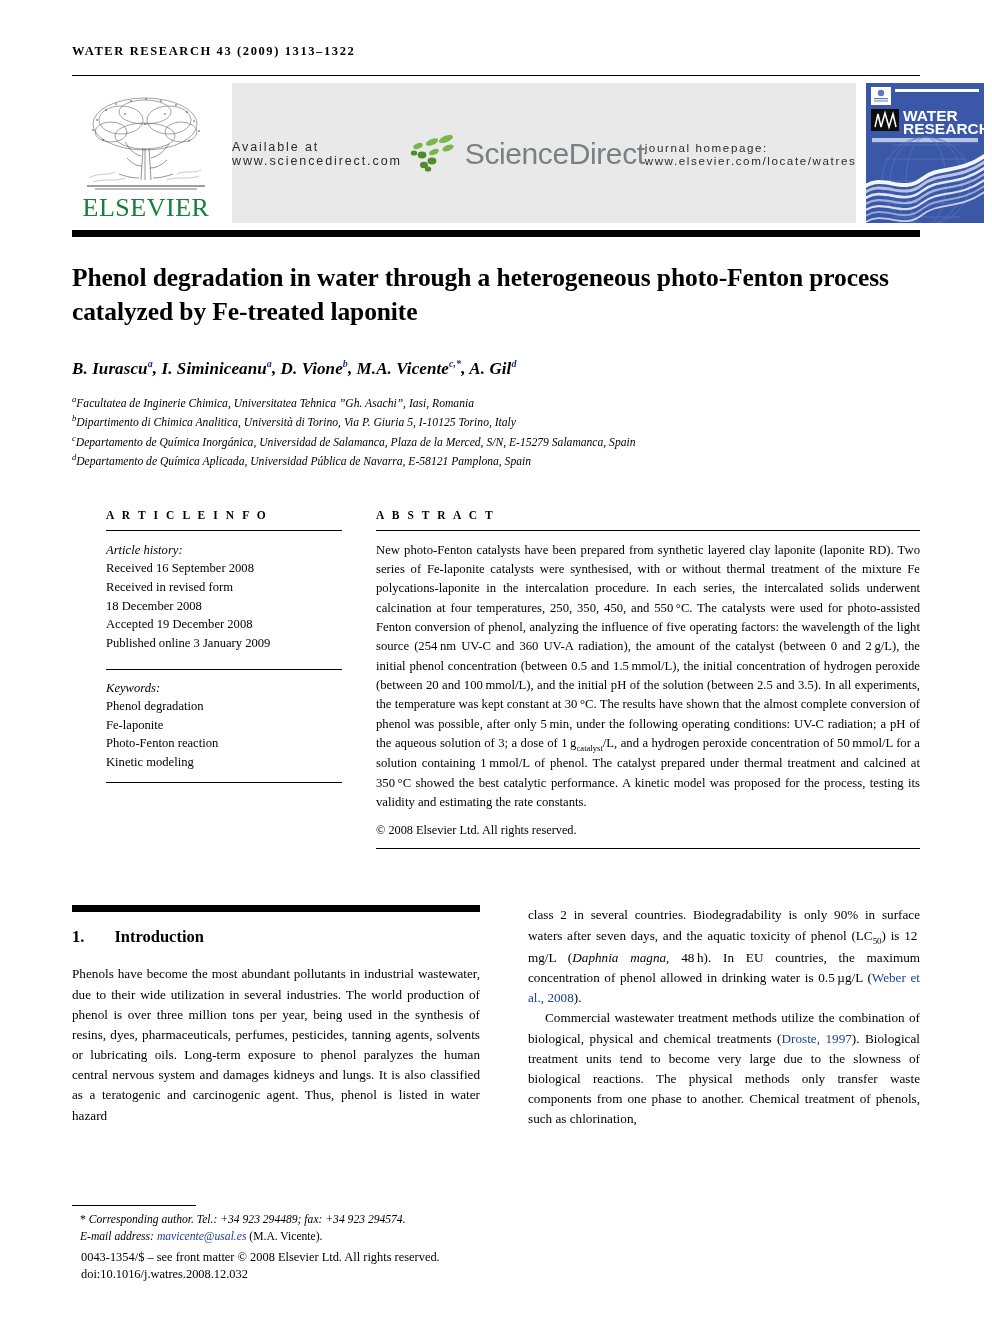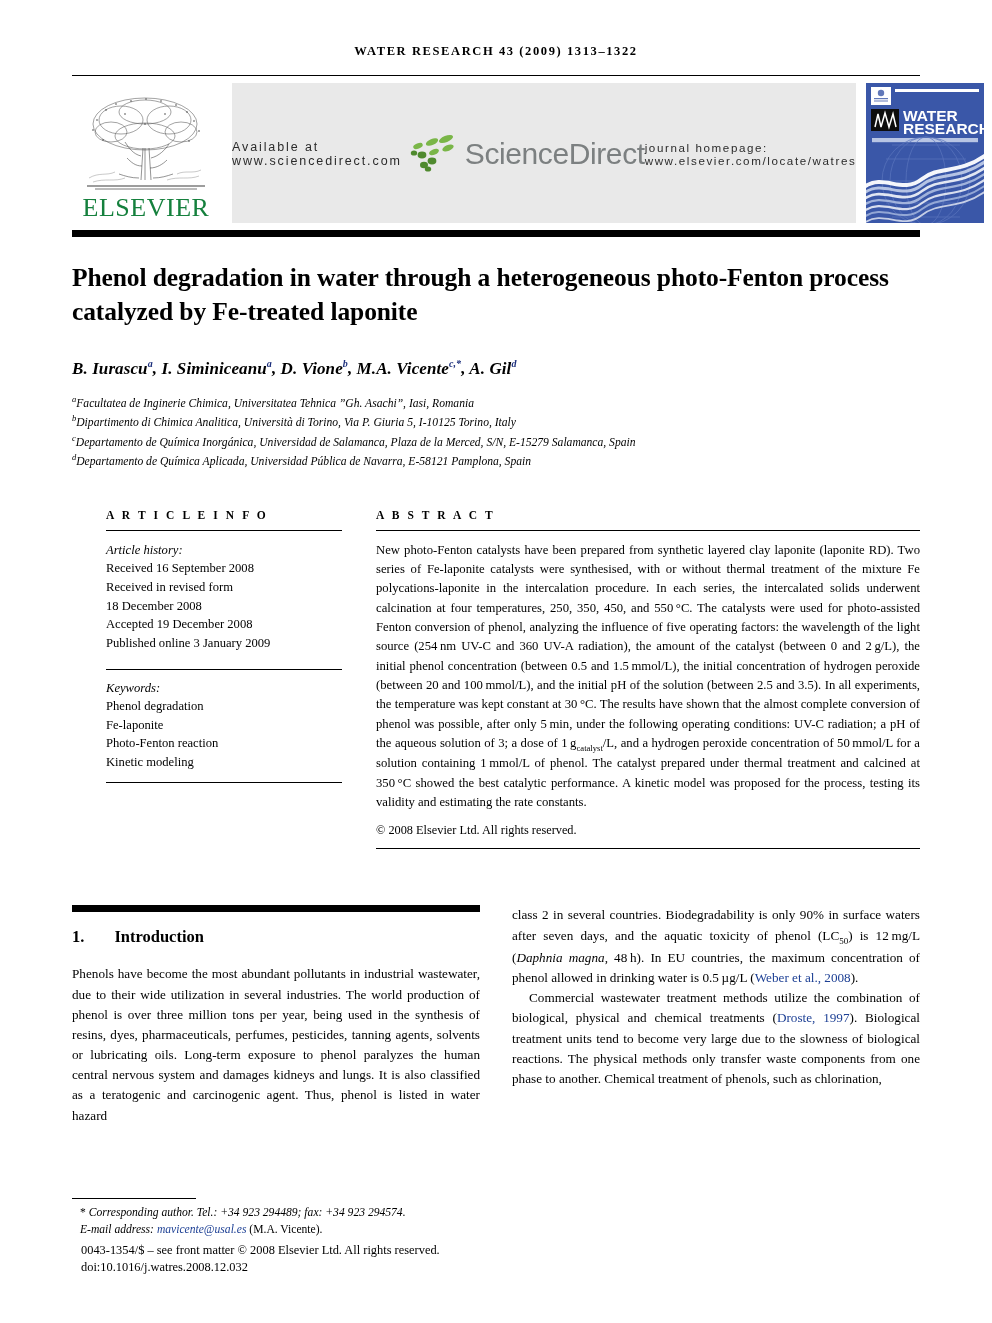--- a/index.html
+++ b/index.html
@@ -18,21 +18,21 @@
   .page {
     position: relative;
     width: 992px;
     height: 1323px;
     box-sizing: border-box;
     padding: 0 72px;
   }
 
   
   .runhead {
-    text-align: center;
+    text-align: left;
     font-family: "Liberation Serif", serif;
     font-weight: bold;
     font-size: 12.5px;
     letter-spacing: 1.6px;
     padding-top: 44px;
     text-transform: uppercase;
   }
 
   
   .rule-thin {
@@ -202,30 +202,30 @@
     display: flex;
     gap: 30px;
   }
   .bodytext {
     font-family: "Liberation Serif", serif;
     font-size: 13.2px;
     line-height: 1.53;
     text-align: justify;
     margin-top: 17px;
   }
-  .bodytext.tight { margin-top: 0; }
+  .bodytext.tight { margin-top: 0; margin-left: 16px; }
   .indent { text-indent: 17px; }
   .cite { color: #1c3f94; }
   .ital { font-style: italic; }
 
   
   .footnote {
     position: absolute;
     left: 72px;
-    bottom: 46px;
+    bottom: 39px;
     width: 430px;
   }
   .fn-rule {
     border-top: 1.2px solid #000;
     width: 124px;
     margin-bottom: 5px;
   }
   .fn-line {
     font-family: "Liberation Serif", serif;
     font-size: 11.6px;

